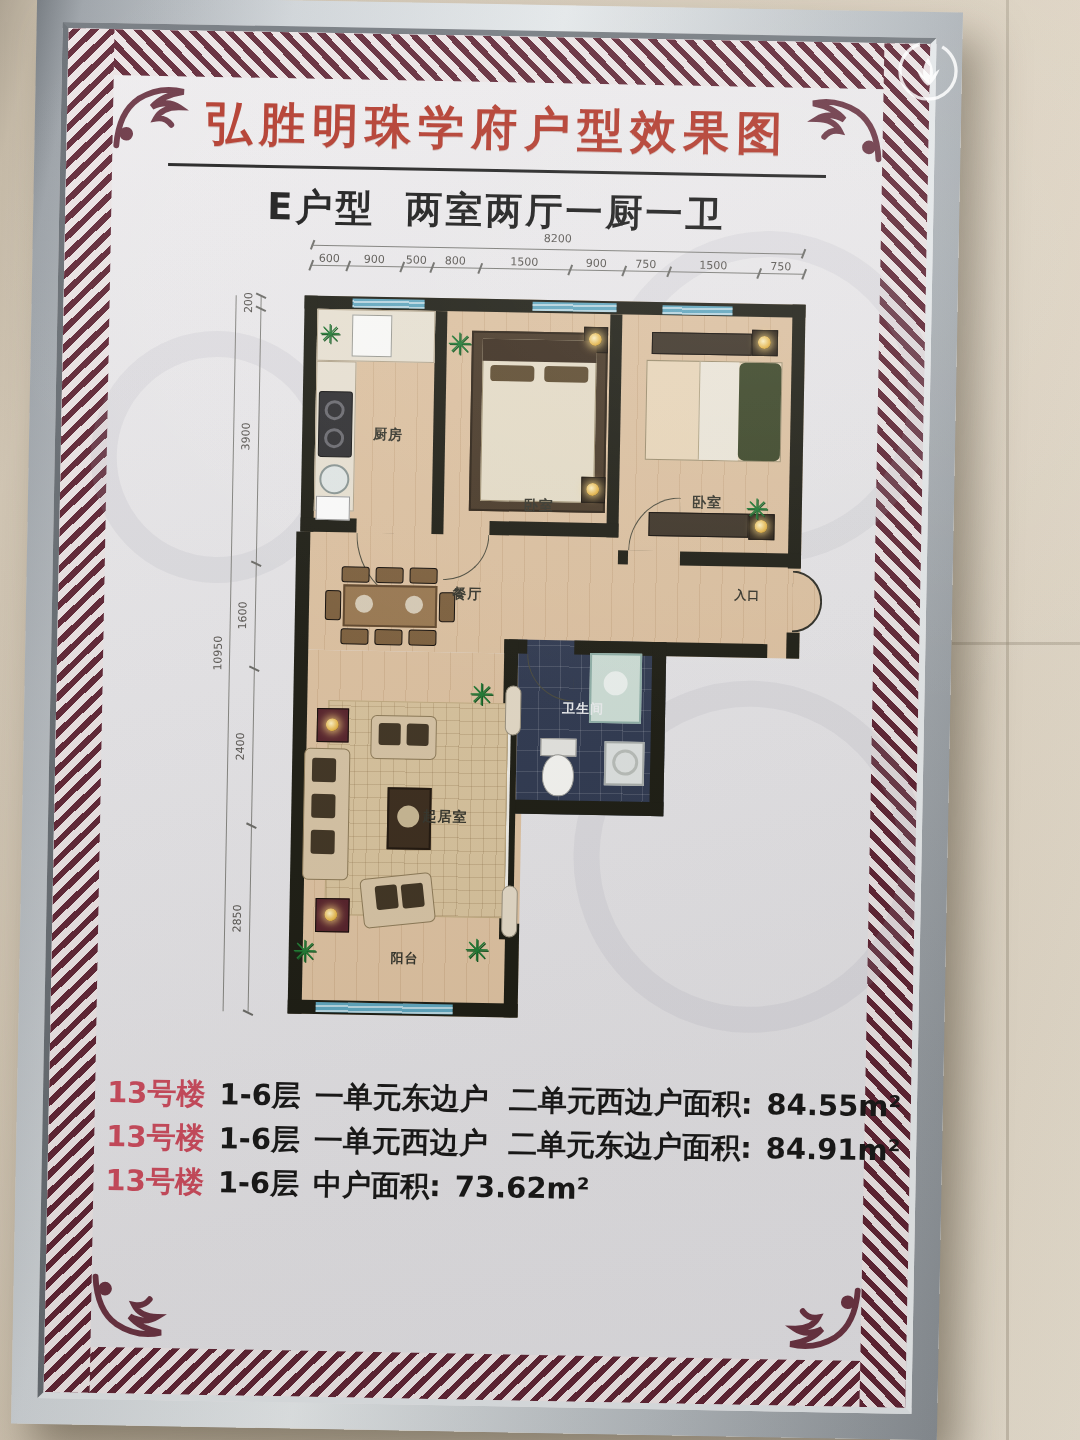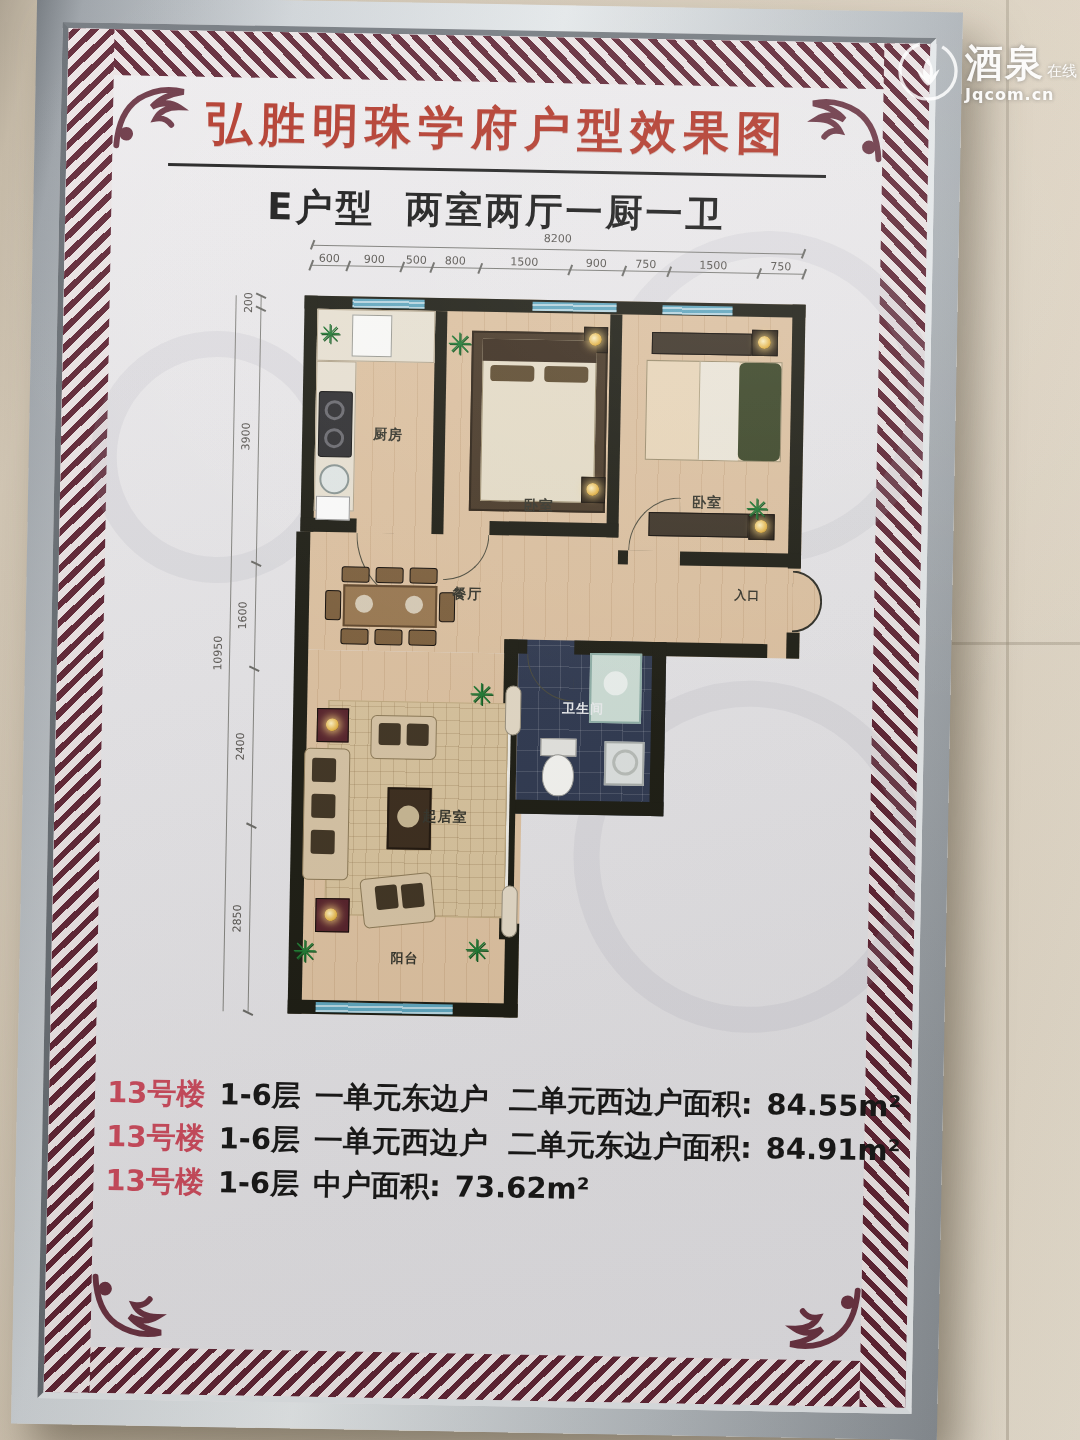--- a/index.html
+++ b/index.html
@@ -341,21 +341,15 @@
  </div>
 </div>
 
 <div class="watermark">
   <svg width="66" height="66" viewBox="0 0 80 80">
     <circle cx="40" cy="40" r="34" fill="none" stroke="#ffffff" stroke-width="4" stroke-dasharray="150 28" opacity="0.9"></circle>
     <path d="M40 24 C32 36,32 48,40 58 C48 48,48 36,40 24 Z" fill="#ffffff" opacity="0.92"></path>
     <path d="M26 38 C30 48,34 54,40 58 C36 48,33 42,26 38 Z" fill="#ffffff" opacity="0.92"></path>
     <path d="M54 38 C50 48,46 54,40 58 C44 48,47 42,54 38 Z" fill="#ffffff" opacity="0.92"></path>
   </svg>
-  <div>
-    <div class="wm-text">
-      <span class="wm-big">酒泉</span><span class="wm-small">在线</span>
-    </div>
-    <div class="wm-text wm-url">Jqcom.cn</div>
-  </div>
 </div>
 
 <div class="photo-glare"></div>
 
 </body></html>

